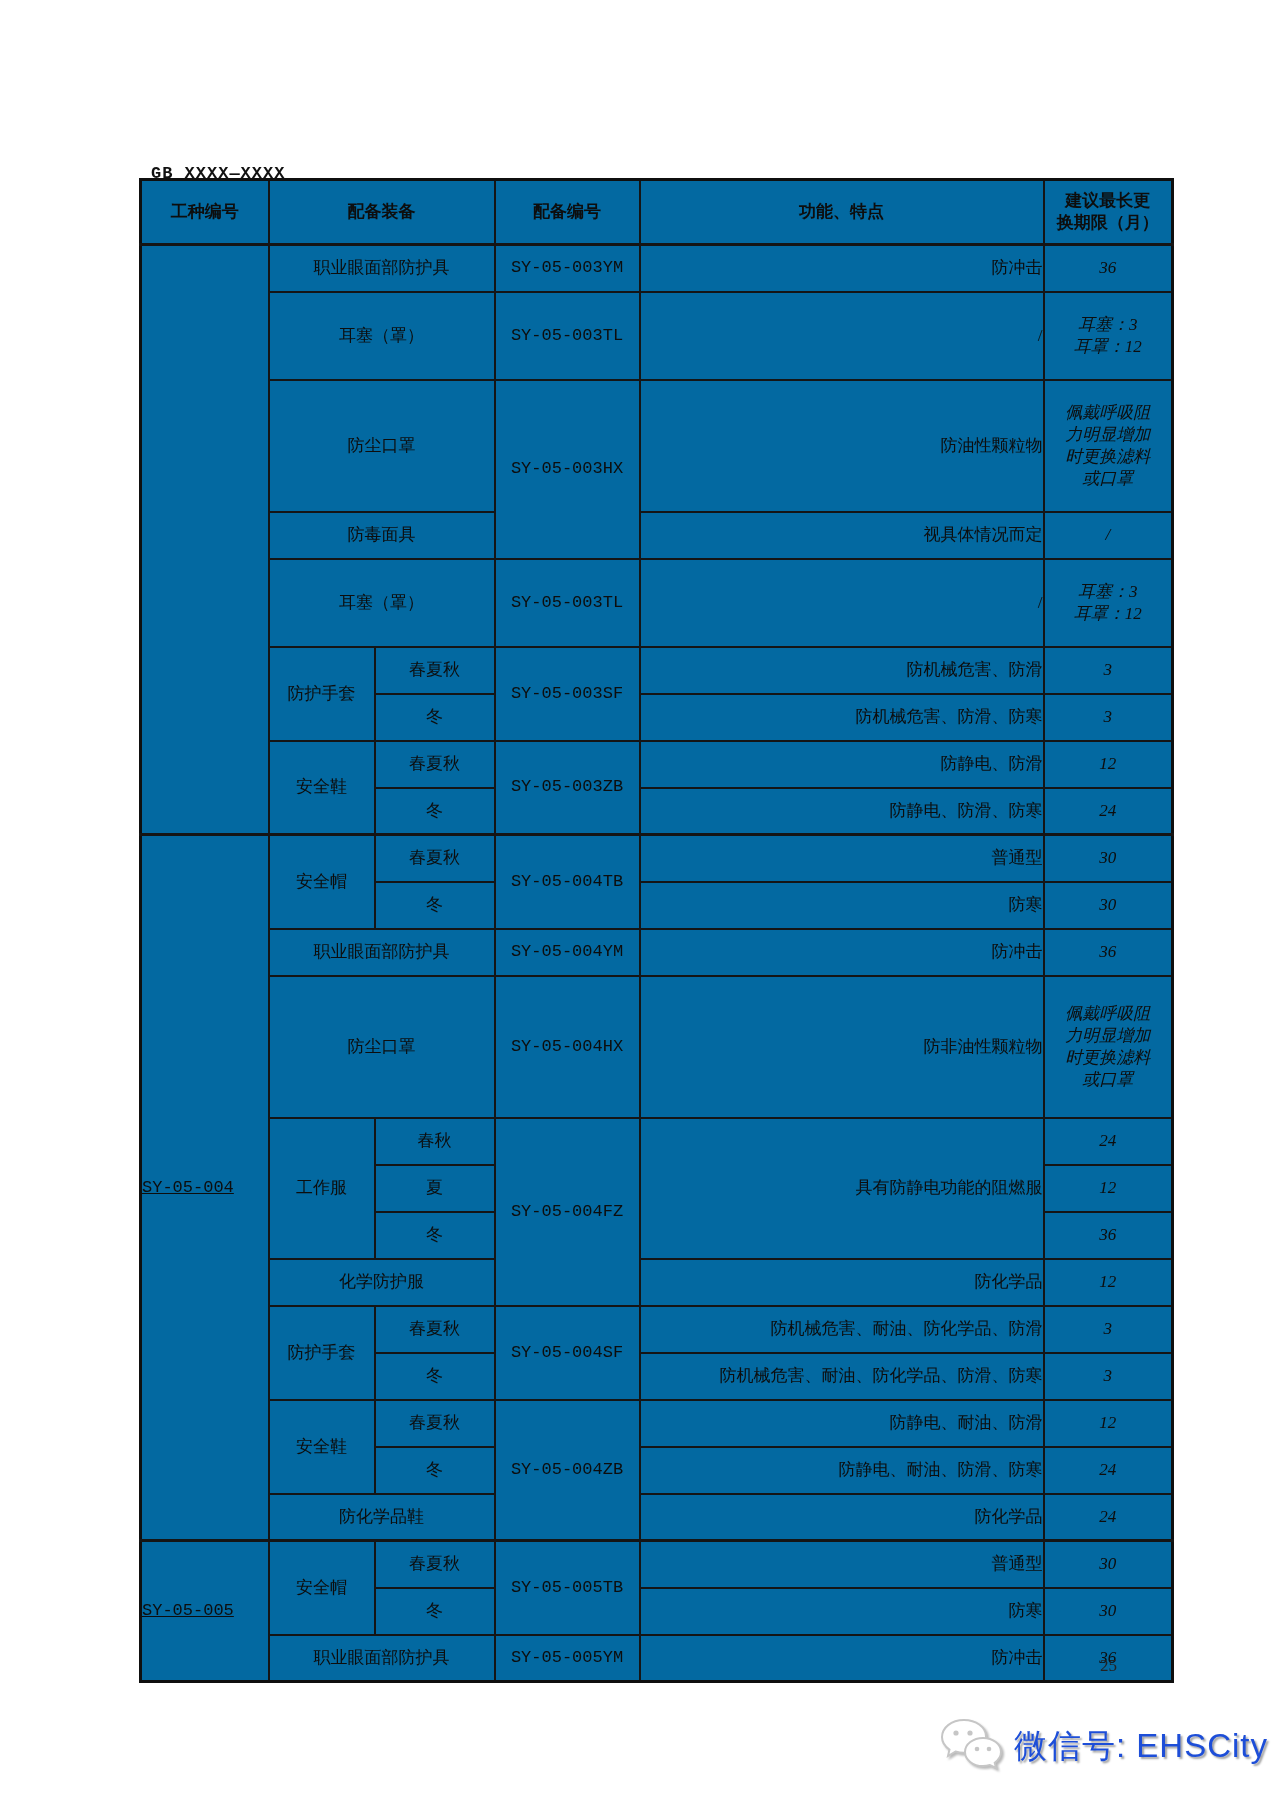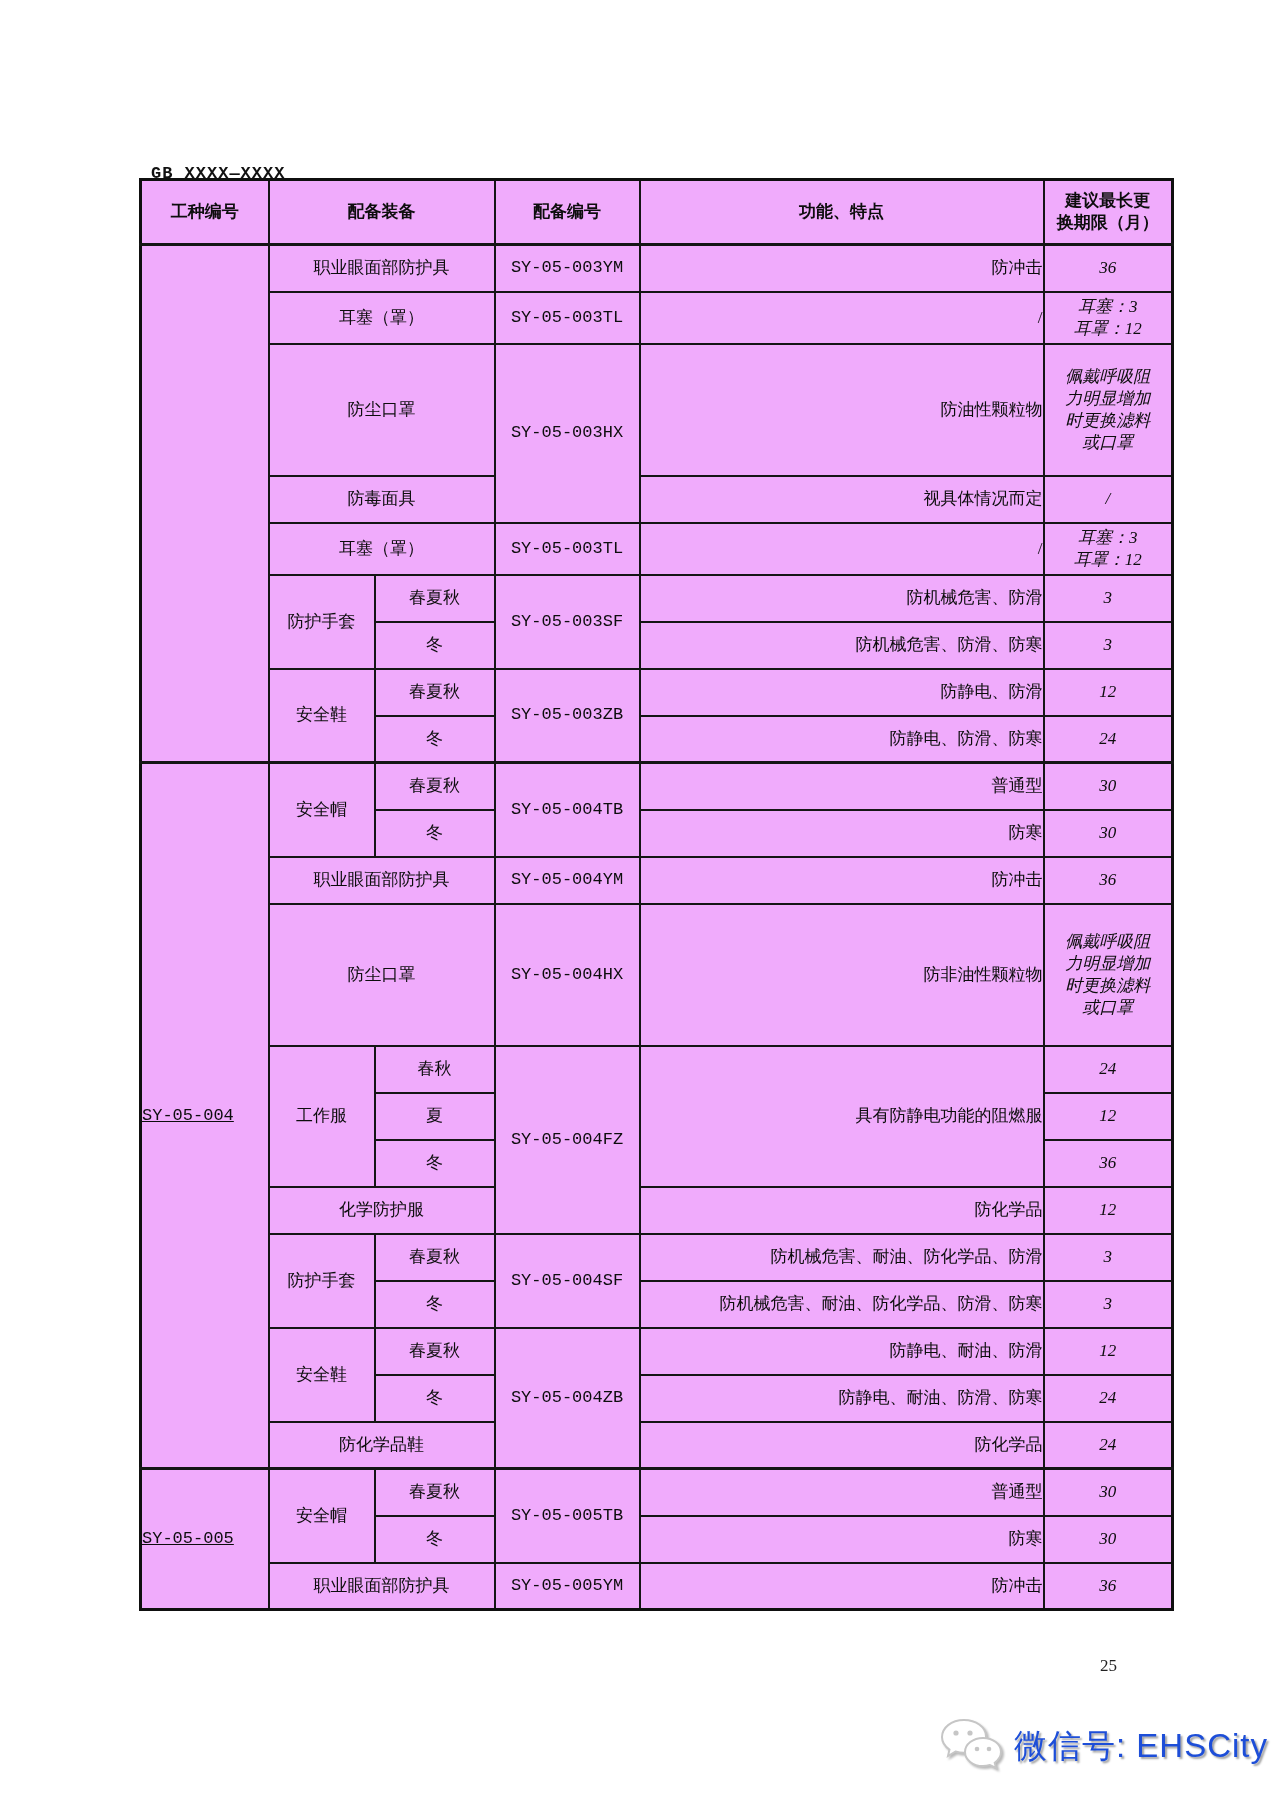--- a/index.html
+++ b/index.html
@@ -2,29 +2,29 @@
 <html><head>
 <meta charset="utf-8">
 <style>
   html,body{margin:0;padding:0;background:#ffffff;}
   .page{position:relative;width:1280px;height:1810px;background:#ffffff;overflow:hidden;
         font-family:"Liberation Serif","DejaVu Serif",serif;color:#111;}
   .doc-header{position:absolute;left:151px;top:164px;
         font-family:"Liberation Mono","DejaVu Sans Mono",monospace;
         font-size:17px;font-weight:bold;letter-spacing:1px;color:#111;}
   .table-wrap{position:absolute;left:139px;top:178px;}
-  table.ppe{border-collapse:collapse;table-layout:fixed;width:1032px;background:#f0abfc;}
+  table.ppe{border-collapse:collapse;table-layout:fixed;width:1032px;background:#0369a1;}
   table.ppe td,table.ppe th{border:2px solid #151515;vertical-align:middle;
         padding:0;font-size:17px;line-height:22px;color:#0d0d0d;
         white-space:pre-line;overflow:hidden;}
   table.ppe{border:3px solid #0f0f0f;}
   thead th{height:62px;font-weight:bold;font-size:18px;text-align:center;
         border-bottom-width:3px !important;line-height:26px;}
   tr.rh{height:47px;}
-  tr.rh68{height:52px;}
+  tr.rh68{height:88px;}
   tr.rh132{height:132px;}
   tr.rh142{height:142px;}
   tr.sec-start td{border-top-width:3px;}
   td.c-wt{text-align:left;font-family:"Liberation Mono","DejaVu Sans Mono",monospace;font-size:16px;text-decoration:underline;}
   td.c-eq,td.c-grp,td.c-season{text-align:center;}
   td.c-code{text-align:center;font-family:"Liberation Mono","DejaVu Sans Mono",monospace;font-size:16px;}
   td.c-fn{text-align:right;padding-left:11px;}
   td.c-per{text-align:center;font-size:16px;line-height:31px;padding:0 13px;font-style:italic;}
   .page-number{position:absolute;left:1100px;top:1656px;font-size:17px;color:#222;}
   .watermark{position:absolute;left:938px;top:1716px;display:flex;align-items:center;gap:10px;}

